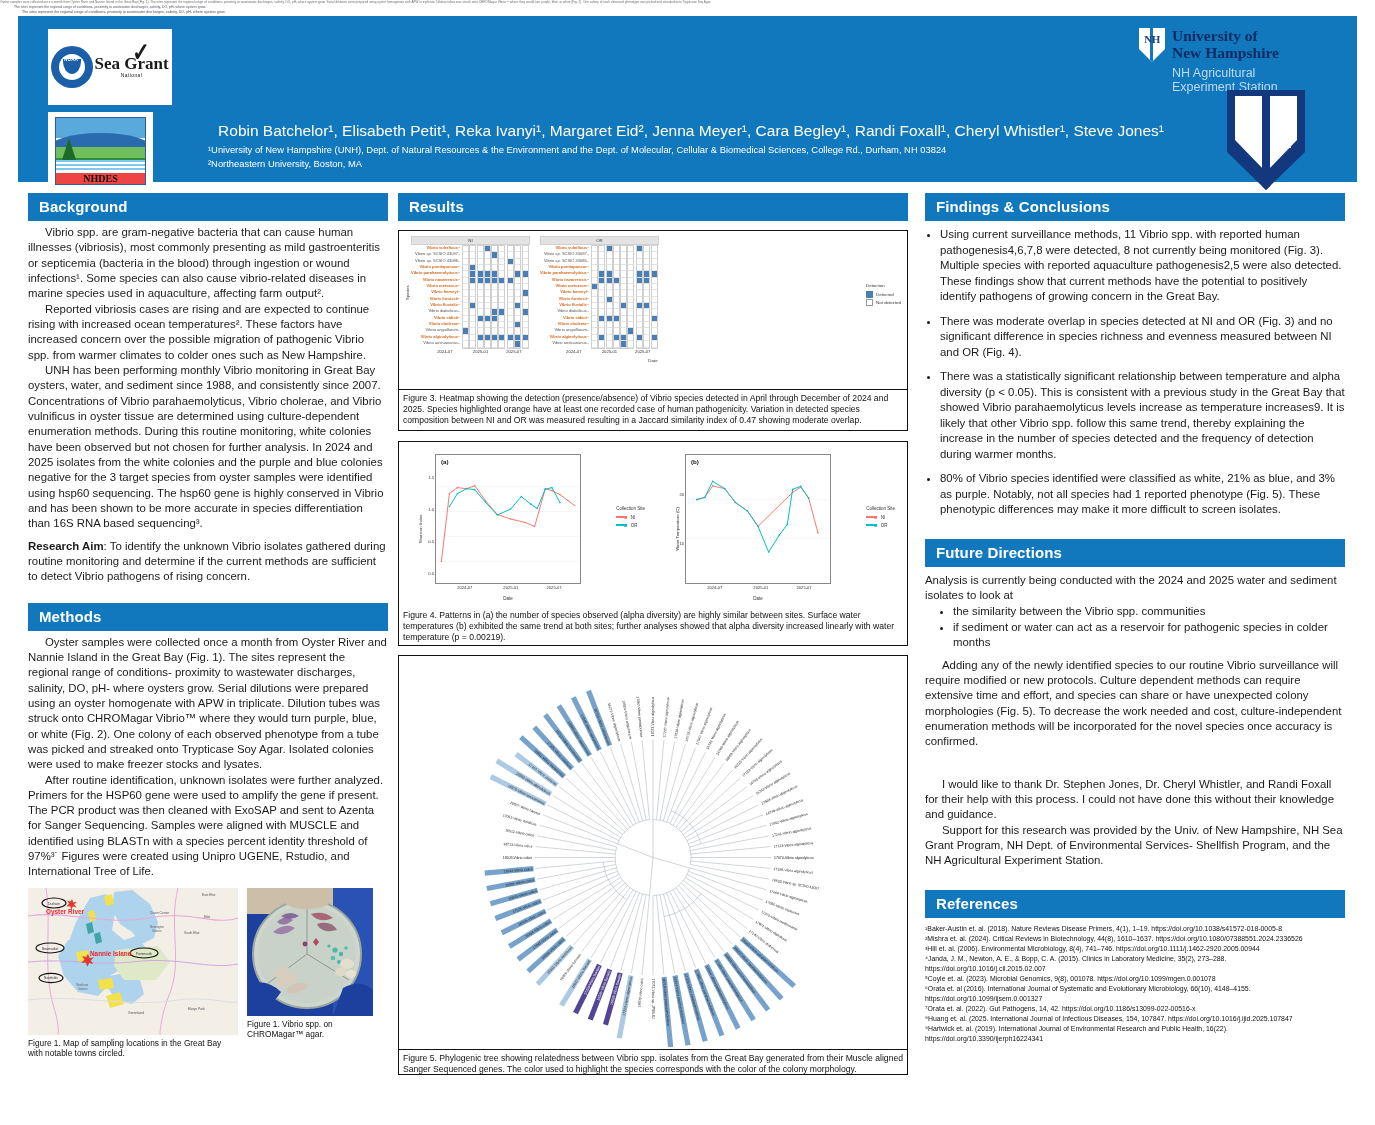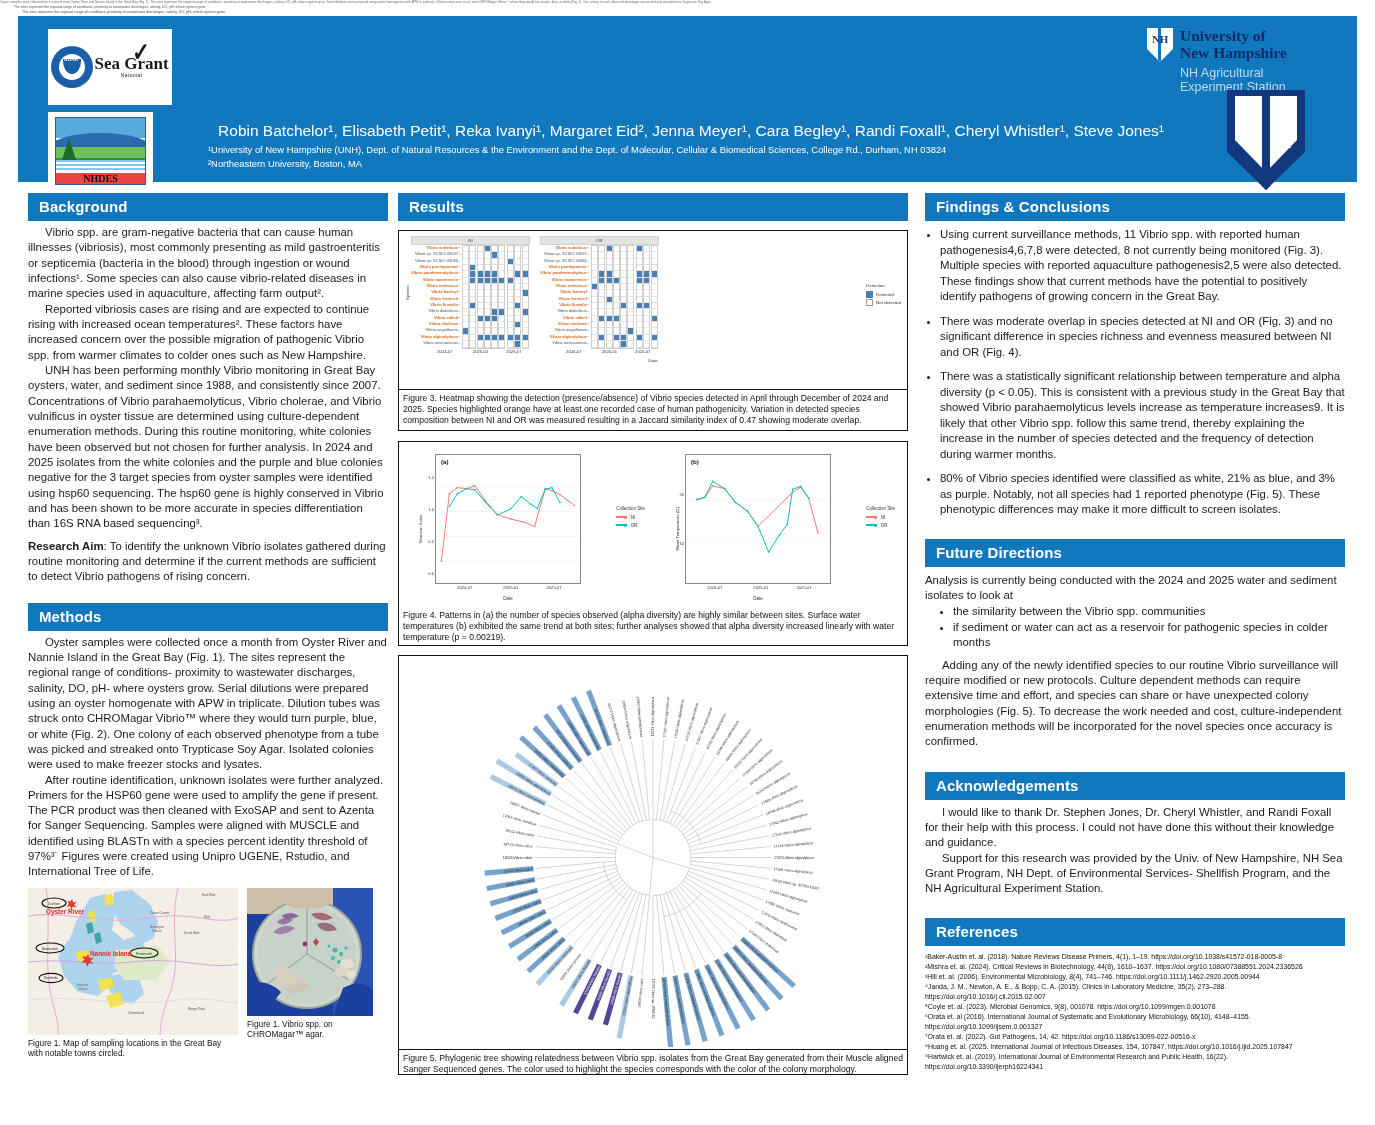--- a/index.html
+++ b/index.html
@@ -61,21 +61,21 @@
   .authors {
     position:absolute; left:168px; top:105px; width:1010px;
     text-align:center; color:#ffffff; font-size:15.5px; line-height:1.25;
   }
   .affil {
     position:absolute; left:190px; top:127px; width:1020px;
     color:#ffffff; font-size:9.4px; line-height:1.45;
   }
 
   
-  .unh-mark { position:absolute; right:40px; top:12px; width:170px; }
+  .unh-mark { position:absolute; right:48px; top:12px; width:170px; }
   .unh-row { display:flex; align-items:flex-start; }
   .unh-shield-sm { width:26px; height:34px; background:#fff; position:relative; margin-right:7px;
      clip-path:polygon(0 0,100% 0,100% 62%,50% 100%,0 62%); }
   .unh-shield-sm:after{content:"NH";position:absolute;left:0;right:0;top:5px;text-align:center;
      font-family:"Liberation Serif",serif;font-weight:bold;font-size:11px;color:#1a3e7e;letter-spacing:-.5px;}
   .unh-shield-sm:before{content:"";position:absolute;left:11px;top:0;width:3px;height:100%;background:#1278be;}
   .unh-name{font-family:"Liberation Serif",serif;font-size:15.5px;font-weight:bold;color:#0c2c63;line-height:1.08;}
   .unh-sub{font-size:12.5px;color:#bcd9ef;line-height:1.1;margin-top:5px;margin-left:33px;}
   .unh-shield-big{position:absolute;right:52px;top:74px;width:78px;height:100px;background:#14387d;
      clip-path:polygon(0 0,100% 0,100% 62%,50% 100%,0 62%);}
@@ -1246,21 +1246,20 @@
     <ul class="bul2">
       <li>the similarity between the Vibrio spp. communities</li>
       <li>if sediment or water can act as a reservoir for pathogenic species in colder months</li>
     </ul>
     <div class="gap"></div>
     <p>Adding any of the newly identified species to our routine Vibrio surveillance will require modified or new protocols. Culture dependent methods can require extensive time and effort, and species can share or have unexpected colony morphologies (Fig. 5). To decrease the work needed and cost, culture-independent enumeration methods will be incorporated for the novel species once accuracy is confirmed.</p>
   </div>
 
   <div style="height:22px"></div>
 
-  <div class="sec-head">Acknowledgements</div>
   <div class="sec-body" style="padding-top:5px;">
     <p>I would like to thank Dr. Stephen Jones, Dr. Cheryl Whistler, and  Randi Foxall for their help with this process. I could not have done this without their knowledge and guidance.</p>
     <p>Support for this research was provided by the Univ. of New Hampshire, NH Sea Grant Program, NH Dept. of Environmental Services- Shellfish Program, and the NH Agricultural Experiment Station.</p>
   </div>
 
   <div style="height:21px"></div>
 
   <div class="sec-head">References</div>
   <div class="refs" id="refs-list">
       <div>¹Baker-Austin et. al. (2018). Nature Reviews Disease Primers, 4(1), 1–19. https://doi.org/10.1038/s41572-018-0005-8</div>

